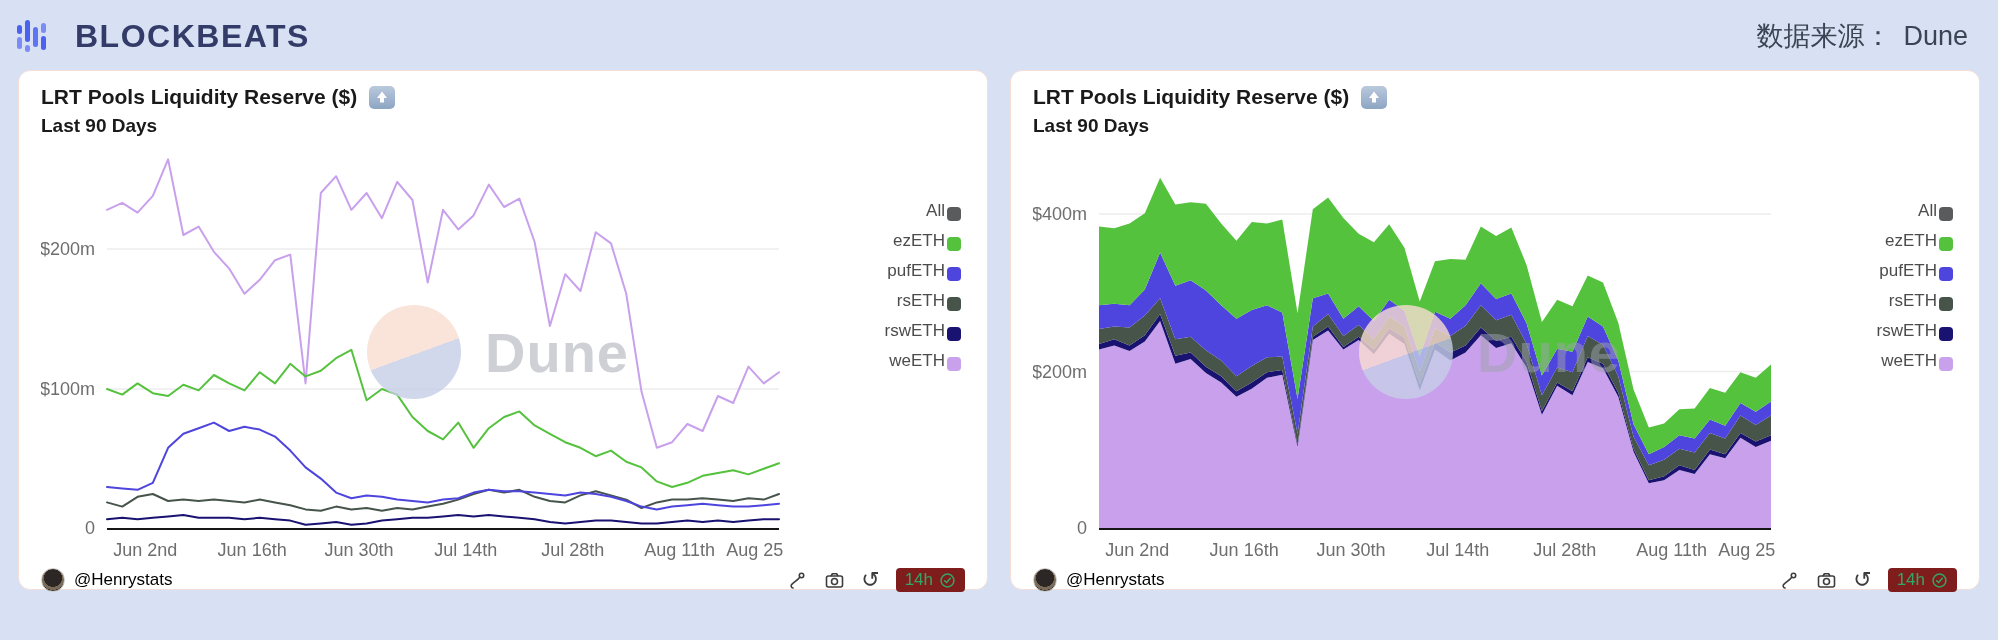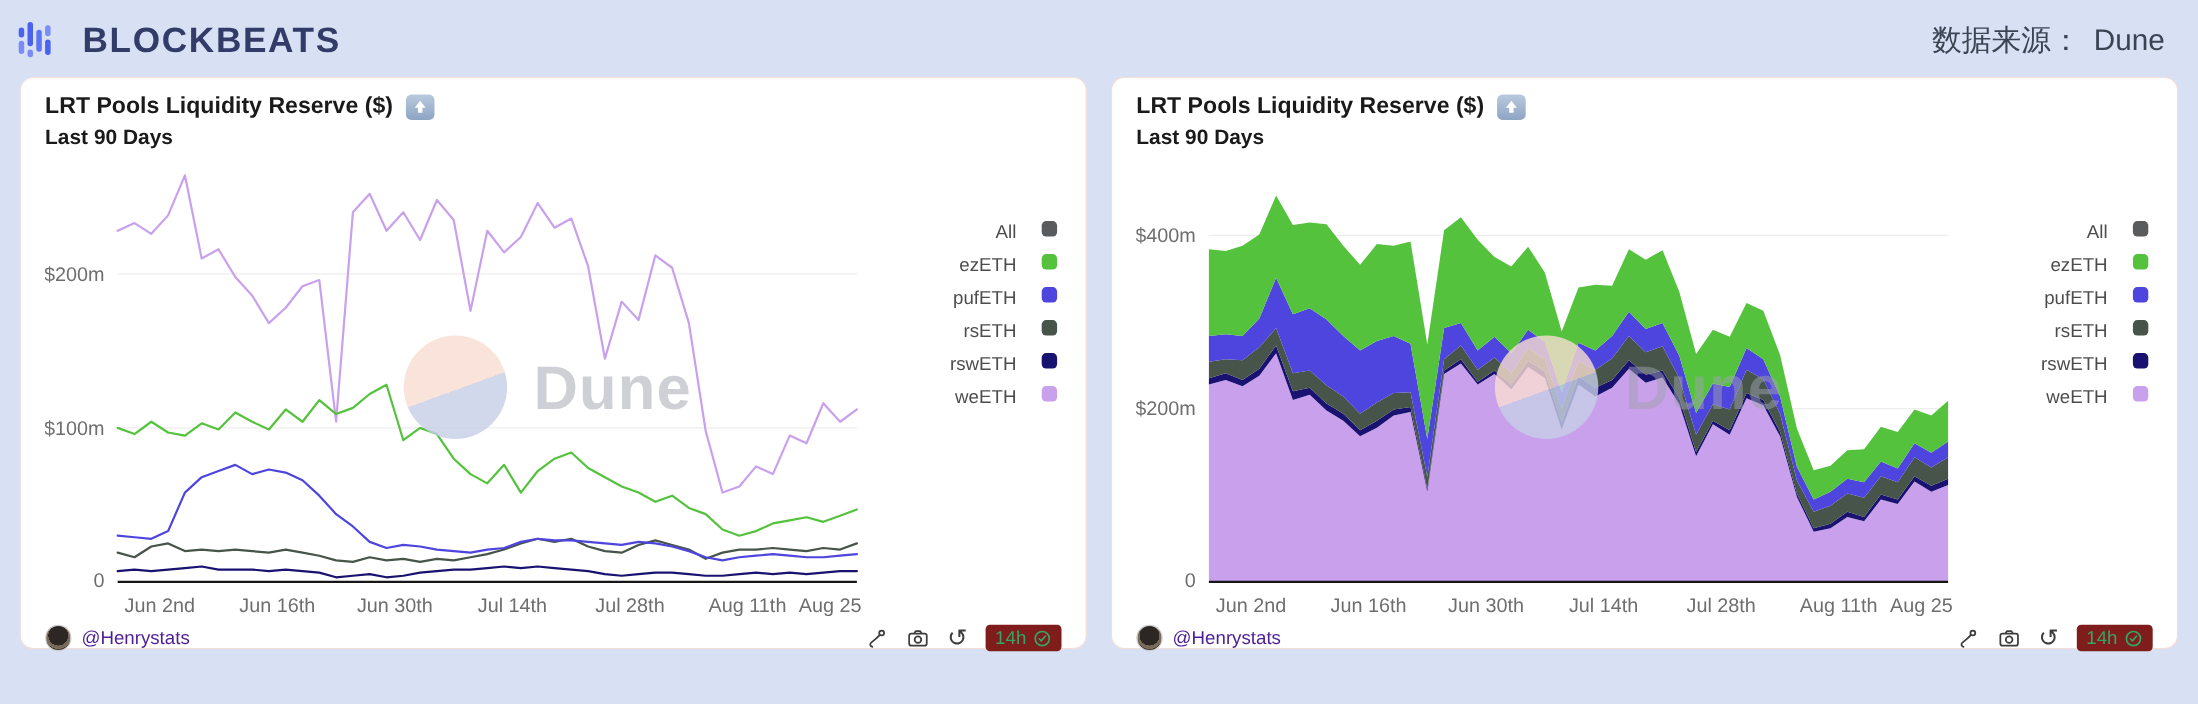--- a/index.html
+++ b/index.html
@@ -15,29 +15,29 @@
   .cards{display:flex;gap:22px;padding:0 18px}
   .card{flex:1;background:#ffffff;border:1px solid #f3ded8;border-radius:12px;padding:14px 22px 8px;height:496px;display:flex;flex-direction:column;min-width:0}
   .title-row{display:flex;align-items:center;gap:12px}
   .chart-title{font-size:21px;font-weight:bold;color:#1a1a1a}
   .badge{width:26px;height:23px;border-radius:5px;background:linear-gradient(180deg,#bac9dd,#8da5c3);display:flex;align-items:center;justify-content:center;flex:0 0 auto}
   .subtitle{font-size:19px;font-weight:bold;color:#1a1a1a;margin-top:6px}
   .chart-row{display:flex;position:relative;margin-top:4px;flex:1}
   svg.chart{width:742px;height:424px;flex:0 0 auto}
   svg.chart text{font-family:"Liberation Sans",sans-serif}
   .legend{margin-left:auto;display:flex;flex-direction:column;align-items:flex-end;gap:10px;padding-top:60px;padding-right:4px}
-  .legend-item{display:flex;align-items:flex-start;gap:23px;cursor:pointer}
+  .legend-item{display:flex;align-items:flex-end;gap:2px;cursor:pointer}
   .legend-label{font-size:17px;color:#4c4c4c}
   .legend-chip{width:14px;height:14px;border-radius:4px;display:inline-block}
   .watermark{position:absolute;left:326px;top:164px;display:flex;align-items:center;gap:24px;pointer-events:none}
   .wm-circle{width:94px;height:94px;border-radius:50%;background:linear-gradient(160deg,#f8ddd1 0%,#f8ddd1 52%,#c6cee7 52%);opacity:.8}
   .wm-text{font-size:56px;font-weight:bold;color:#9ea3ad;opacity:.5;letter-spacing:1px}
   .footer{display:flex;align-items:center;gap:9px;padding:3px 0 0}
   .avatar{width:22px;height:22px;border-radius:50%;border:1px solid #cdcdcd;background:radial-gradient(circle at 50% 40%,#2c2624 0 52%,#7a6a58 53% 70%,#3e3733 71%);flex:0 0 auto}
-  .author{font-size:17px;color:#4c1d95}
+  .author{font-size:17px;color:#000000}
   .footer-icons{margin-left:auto;display:flex;align-items:center;gap:16px}
   .icon-btn{display:flex;align-items:center;color:#3d3d3d;cursor:pointer}
   .refresh-glyph{font-size:22px;color:#3d3d3d;line-height:1;cursor:pointer}
   .time-badge{display:flex;align-items:center;gap:6px;background:#7f1d1d;color:#35a565;font-size:17px;padding:2px 9px;border-radius:4px;cursor:pointer}
 </style>
 </head>
 <body>
 
 <div class="header">
   <div class="logo">

